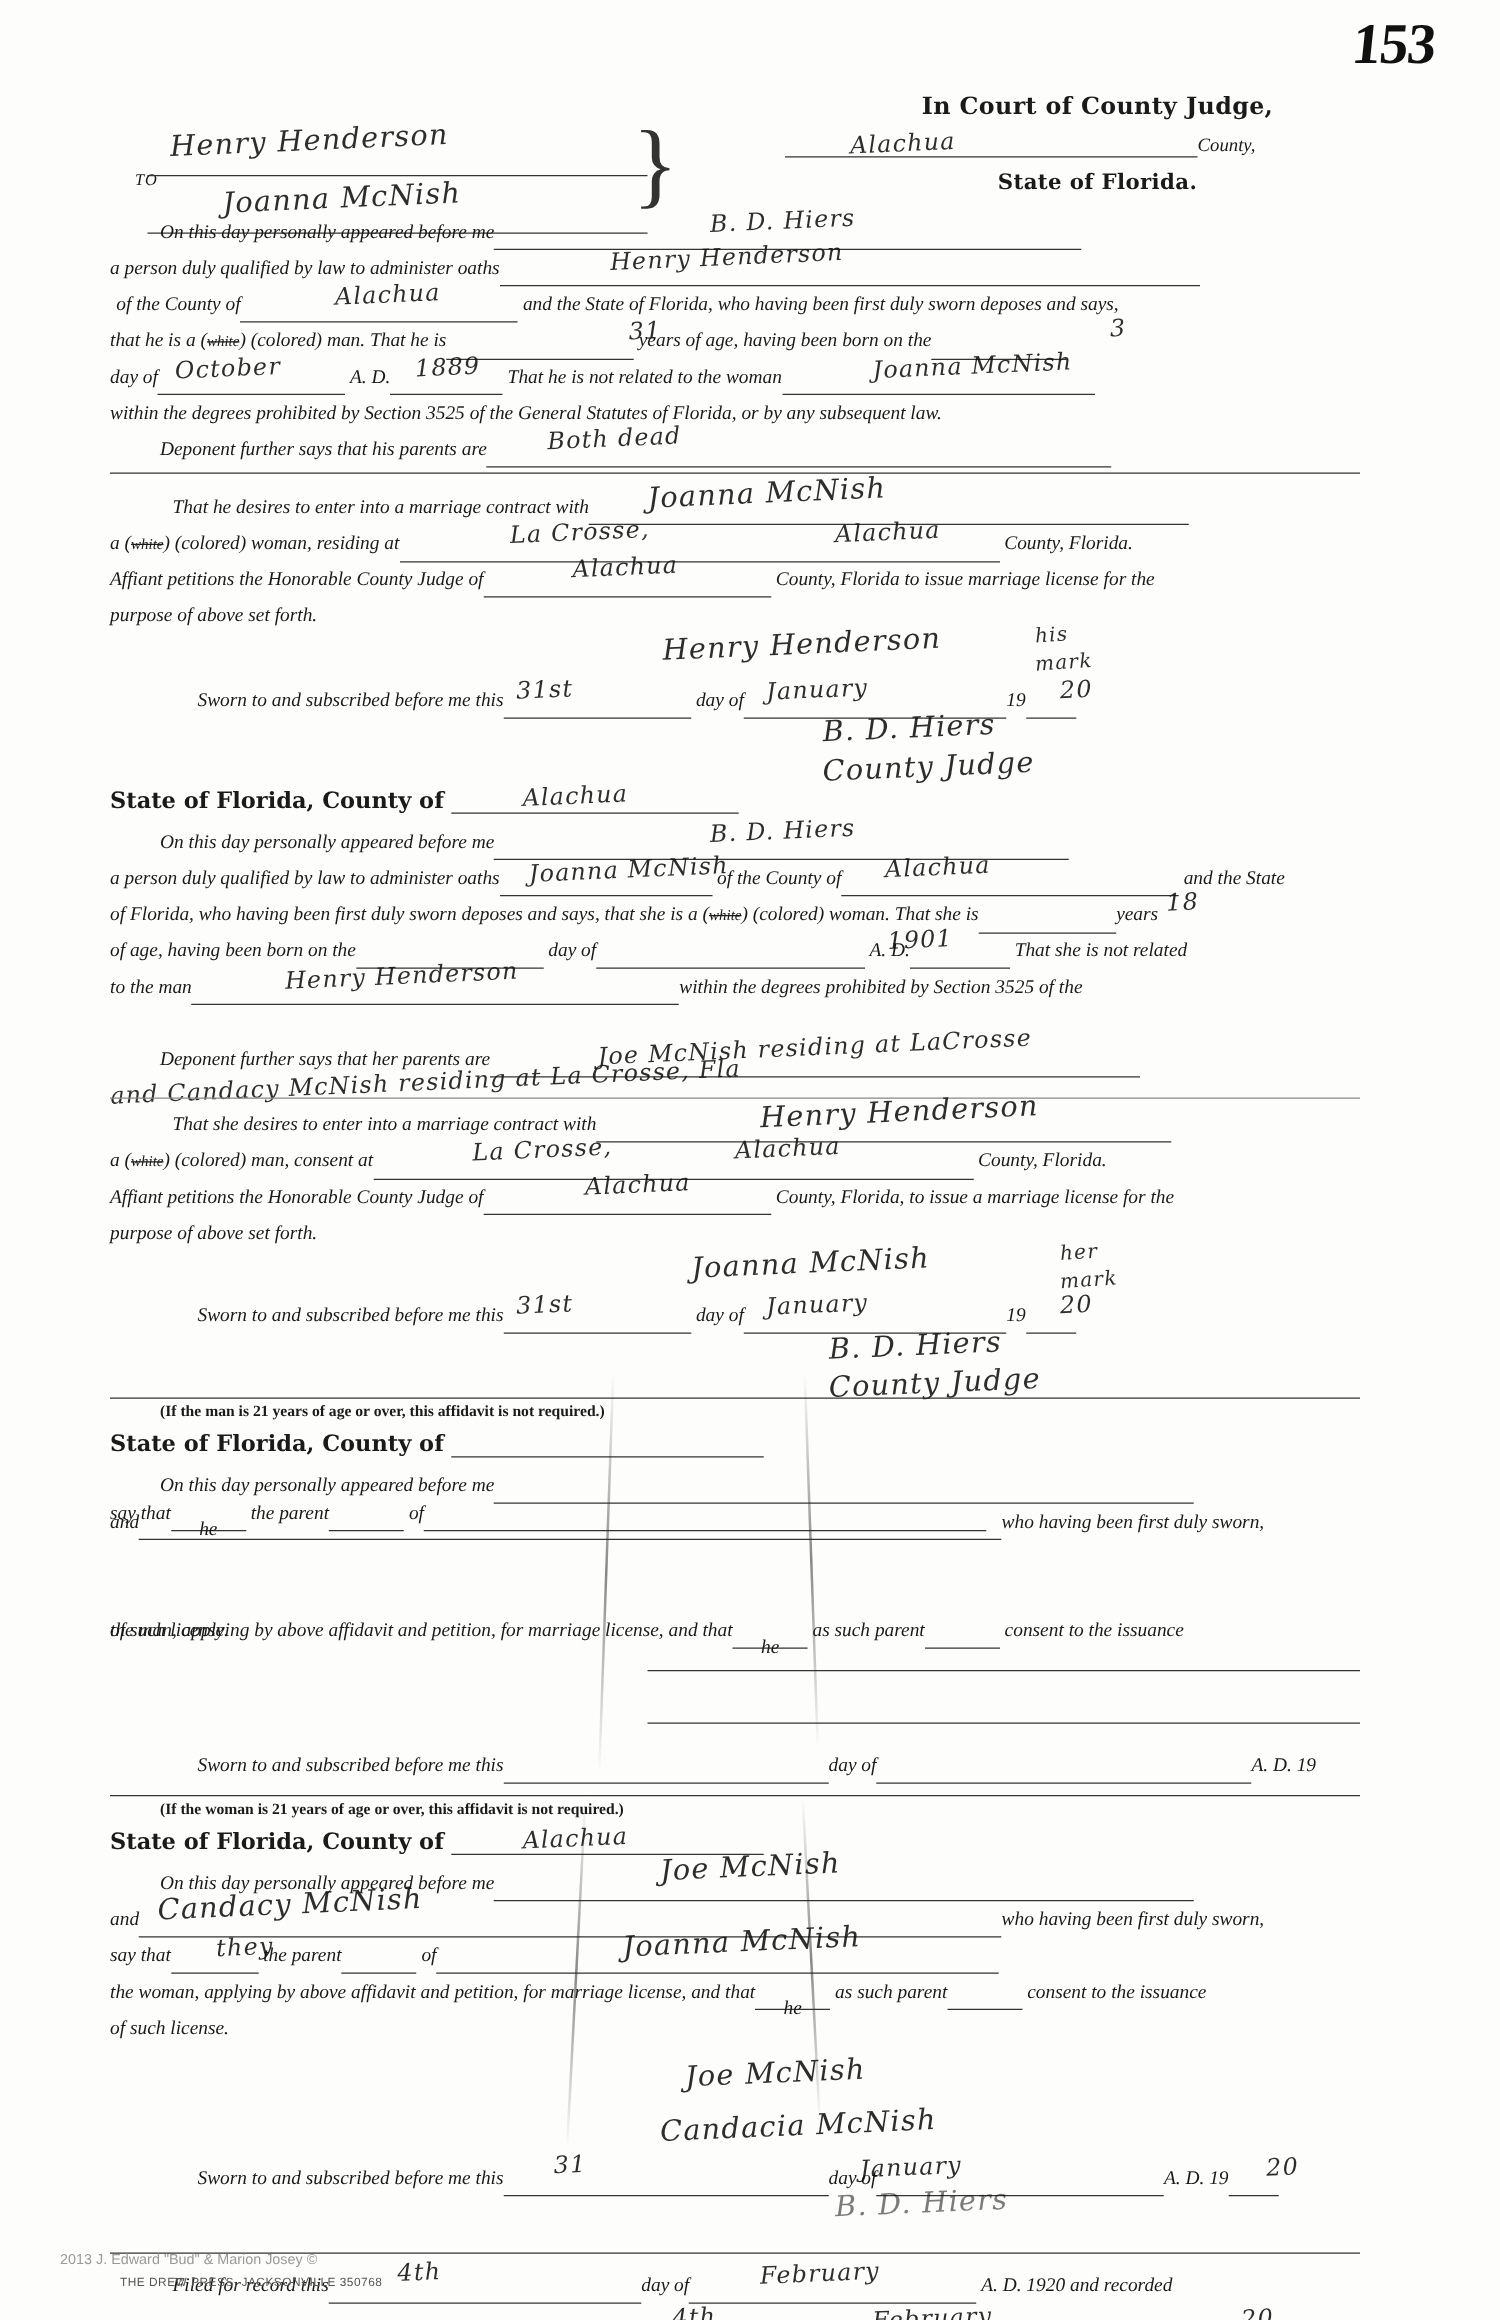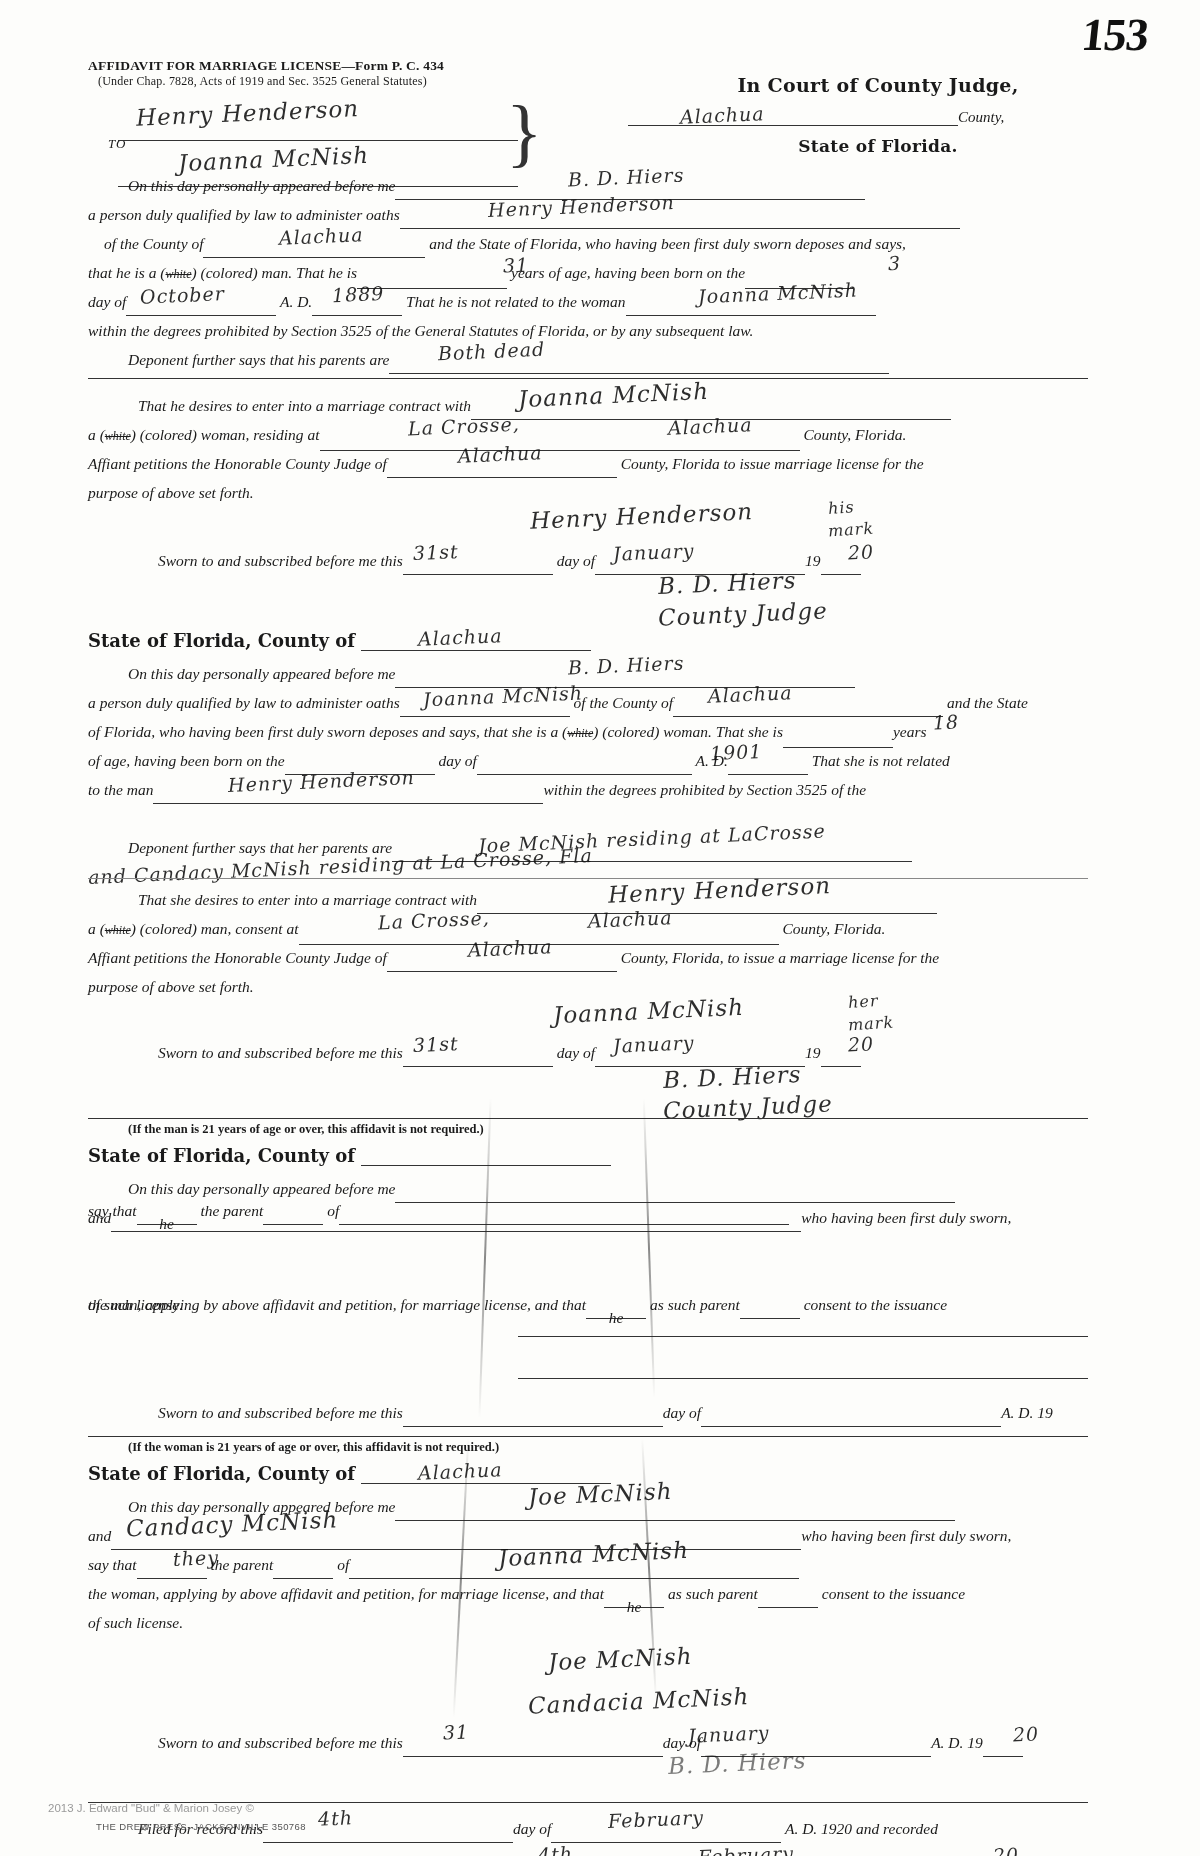--- a/index.html
+++ b/index.html
@@ -146,24 +146,20 @@
 </style>
 </head>
 <body>
 
 <div class="page">
 
   <div class="page-number">153</div>
 
   <div class="sheet">
 
-    <div class="hdr-left">
-      <div>AFFIDAVIT FOR MARRIAGE LICENSE—Form P. C. 434</div>
-      <div class="sub">(Under Chap. 7828, Acts of 1919 and Sec. 3525 General Statutes)</div>
-    </div>
 
     <div class="hdr-right blackletter">In Court of County Judge,</div>
 
     <div style="position:absolute;left:540px;top:50px;width:500px;">
       <span class="fill" style="width:330px;"></span><span style="font-size:15px;font-style:italic;">County,</span>
       <span class="hand" style="left:52px;top:-4px;">Alachua</span>
     </div>
 
     <div class="hdr-right blackletter sm" style="top:78px;text-align:center;">State of Florida.</div>
 
@@ -184,21 +180,21 @@
     <div class="body-text" style="left:40px;top:113px;">
       <span>On this day personally appeared before me</span><span class="fill" style="width:470px;"></span>
       <span class="hand" style="left:440px;top:-8px;">B. D. Hiers</span>
     </div>
 
     <div class="body-text" style="left:0px;top:142px;">
       <span>a person duly qualified by law to administer oaths</span><span class="fill" style="width:560px;"></span>
       <span class="hand" style="left:400px;top:-8px;">Henry Henderson</span>
     </div>
 
-    <div class="body-text" style="left:16px;top:171px;">
+    <div class="body-text" style="left:5px;top:171px;">
       <span>of the County of</span><span class="fill" style="width:222px;"></span> <span>and the State of Florida, who having been first duly sworn deposes and says,</span>
       <span class="hand" style="left:175px;top:-7px;">Alachua</span>
     </div>
 
     <div class="body-text" style="left:0px;top:200px;">
       <span>that he is a</span> (<span class="strike" style="font-size:12px;">white</span>) <span>(colored) man.  That he is</span><span class="fill" style="width:150px;"></span> <span>years of age, having been born on the</span><span class="fill" style="width:108px;"></span>
       <span class="hand" style="left:415px;top:-7px;">31</span>
       <span class="hand" style="left:800px;top:-9px;">3</span>
     </div>
 

